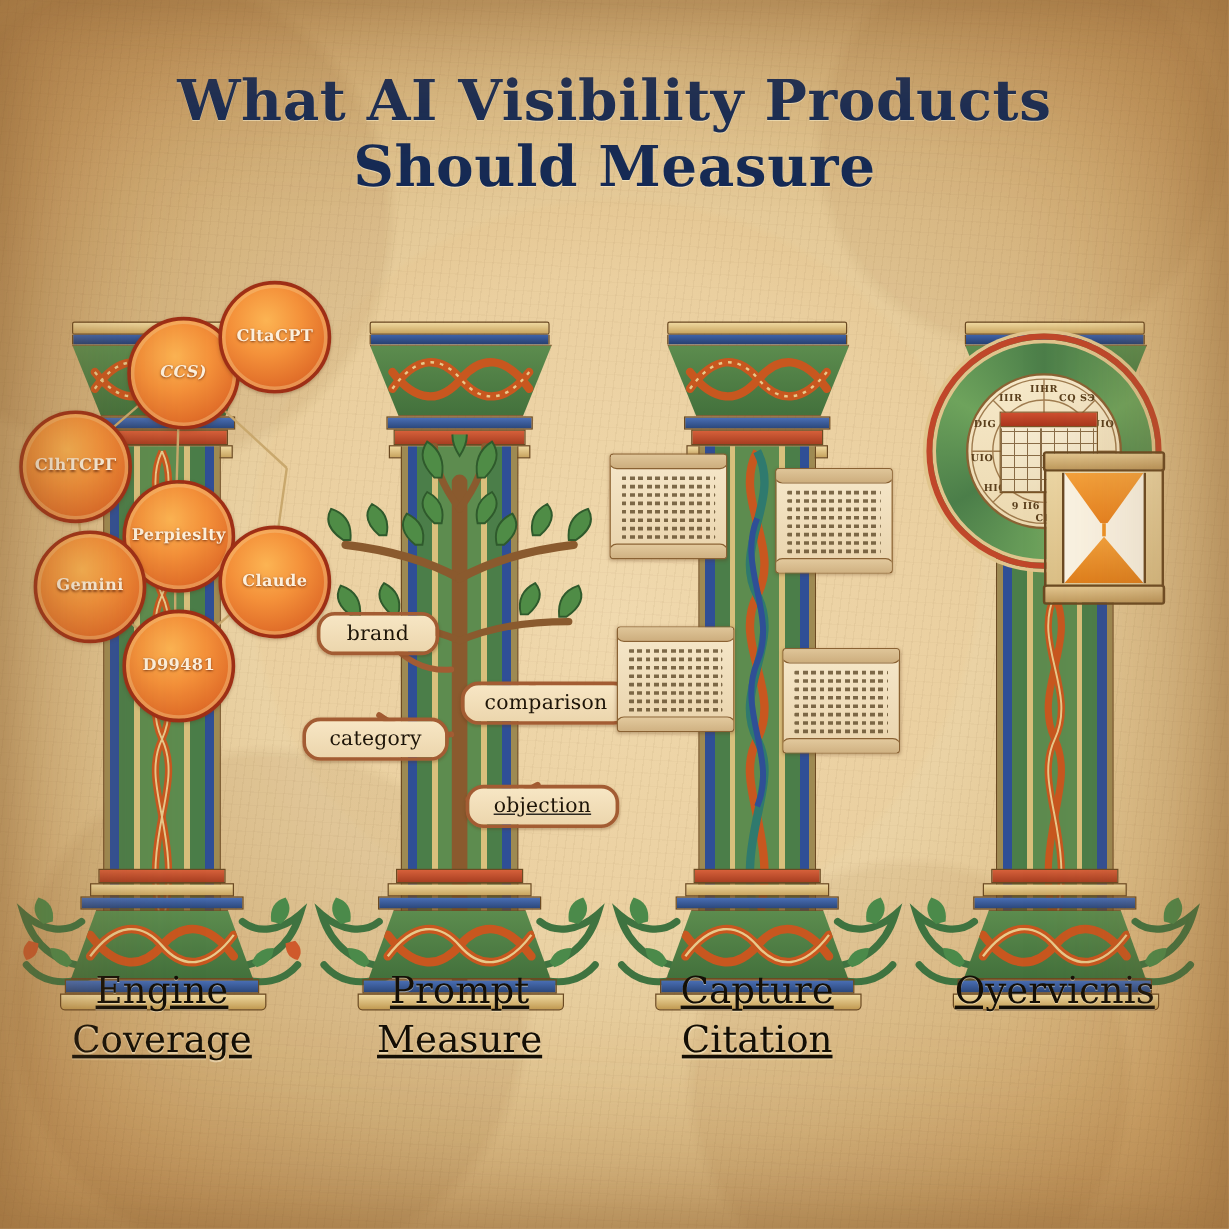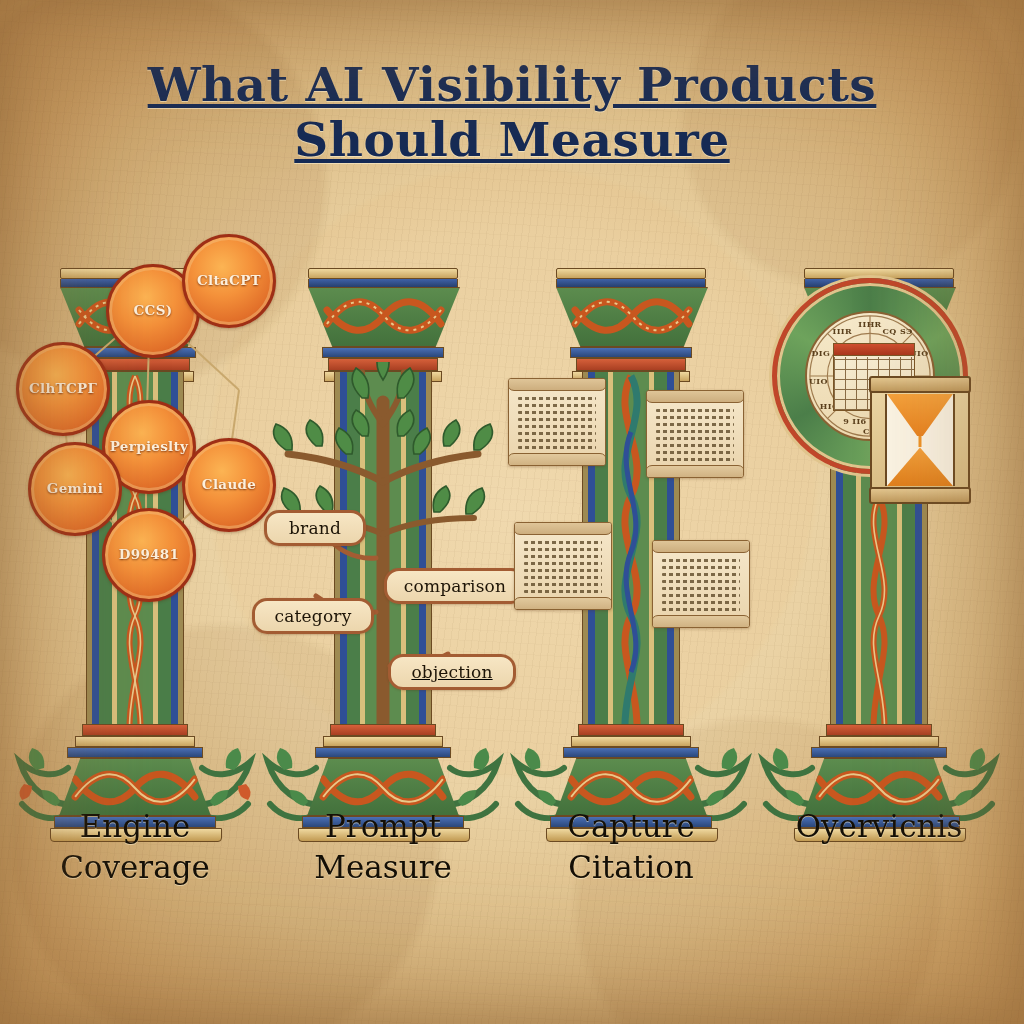--- a/index.html
+++ b/index.html
@@ -37,21 +37,20 @@
     pointer-events:none;
   }
 
   
   .title-block{
     position:absolute;left:0;right:0;top:58px;text-align:center;
     color:#152a55;
     font-family:"DejaVu Serif","Liberation Serif",serif;
     font-weight:700;letter-spacing:.5px;line-height:1.16;
     text-shadow:0 1px 0 rgba(255,245,215,.55);
-    text-decoration:underline;
   }
   .title-line{font-size:47px;display:block;}
 
   
   .columns{position:absolute;left:0;top:250px;width:1024px;height:620px;}
   .col{position:absolute;top:0;width:250px;height:620px;}
   .col.c0{left:10px}.col.c1{left:258px}.col.c2{left:506px}.col.c3{left:754px}
 
   
   .capital{position:absolute;left:50%;transform:translateX(-50%);top:18px;width:150px;}
@@ -105,38 +104,38 @@
 
   
   .captions{position:absolute;left:0;top:806px;width:1024px;height:120px;}
   .caption{
     position:absolute;top:0;width:250px;text-align:center;
     color:#140f06;font-family:"DejaVu Serif","Liberation Serif",serif;
     font-size:31px;line-height:1.32;font-weight:400;
     text-shadow:0 1px 0 rgba(255,245,215,.5);
   }
   .caption.c0{left:10px}.caption.c1{left:258px}.caption.c2{left:506px}.caption.c3{left:754px}
-  .cap-w{display:block;}
+  .cap-w{display:block;text-decoration:underline;}
 
   
   .nodes{position:absolute;left:0;top:0;width:250px;height:360px;}
   .node{
     position:absolute;width:88px;height:88px;border-radius:50%;
     background:radial-gradient(circle at 42% 34%, #fcb453 0%, #f4913a 38%, #e2702a 70%, #c6501f 100%);
     border:3px solid #9e2f16;
     box-shadow:inset 0 0 0 3px rgba(247,197,130,.45), 0 1px 3px rgba(90,50,20,.35);
     display:flex;align-items:center;justify-content:center;
   }
   .node span{
     color:#fdf0dc;font-family:"DejaVu Serif","Liberation Serif",serif;
     font-size:13.5px;font-weight:700;letter-spacing:.3px;
     text-shadow:0 1px 2px rgba(90,30,10,.75);
     text-align:center;line-height:1;
   }
-  .node.n-top{left:96px;top:14px;}
+  .node.n-top{left:96px;top:14px;font-style:italic;}
   .node.n-ne {left:172px;top:-16px;justify-content:center;}
   .node.n-nw {left:6px;top:92px;}
   .node.n-e  {left:185px;top:96px;}
   .node.n-mid{left:92px;top:150px;}
   .node.n-w  {left:18px;top:192px;}
   .node.n-se {left:172px;top:188px;}
   .node.n-s  {left:92px;top:258px;}
 
   
   .banner{

